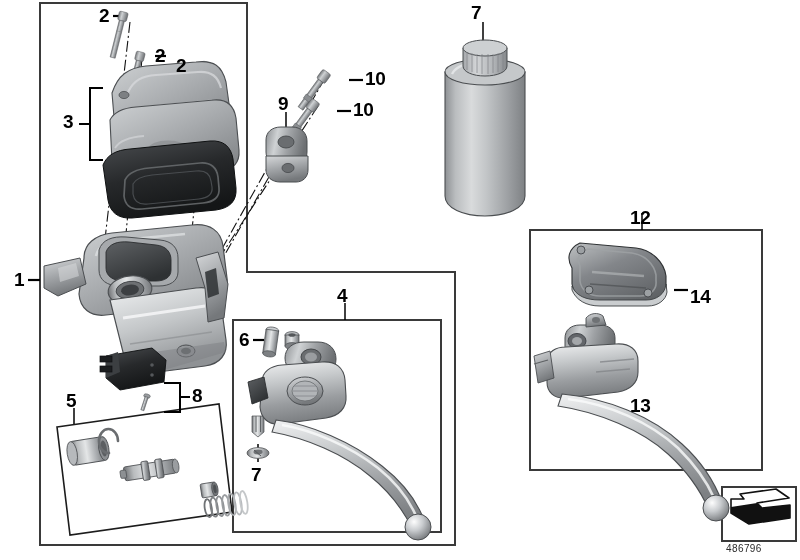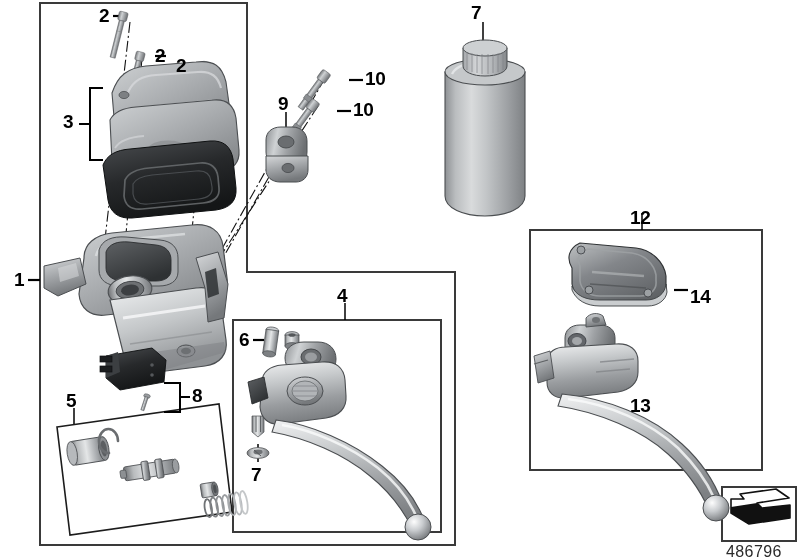--- a/index.html
+++ b/index.html
@@ -5,21 +5,21 @@
 <style>
   html,body{margin:0;padding:0;background:#ffffff;}
   body{width:800px;height:560px;overflow:hidden;
        font-family:"Liberation Sans",sans-serif;}
   #stage{position:relative;width:800px;height:560px;background:#fff;}
   svg.layer{position:absolute;left:0;top:0;width:800px;height:560px;}
   .callout{position:absolute;font-family:"Liberation Sans",sans-serif;
            font-weight:bold;font-size:19px;color:#000;line-height:1;
            letter-spacing:-0.2px;white-space:nowrap;}
   .partnum{position:absolute;font-family:"Liberation Sans",sans-serif;
-           font-size:16px;color:#2b2b2b;letter-spacing:0.4px;}
+           font-size:10px;color:#2b2b2b;letter-spacing:0.4px;}
 </style>
 </head>
 <body>
 
 <div id="stage">
 
   <svg class="layer" viewBox="0 0 800 560">
     <defs>
 
       <linearGradient id="met1" x1="0" y1="0" x2="1" y2="0">

